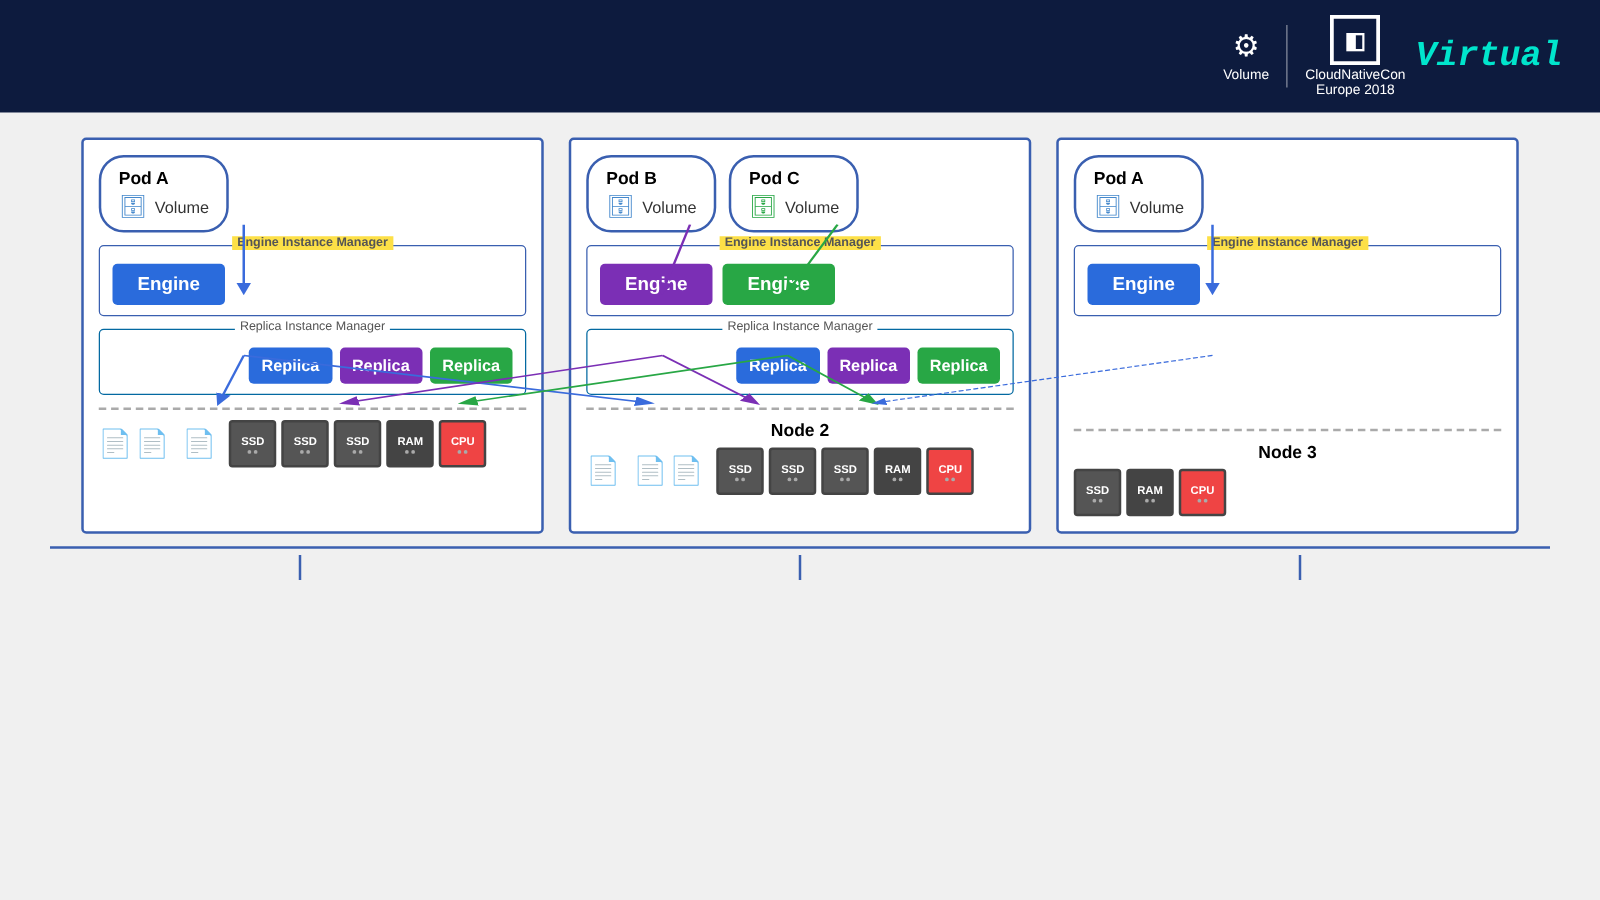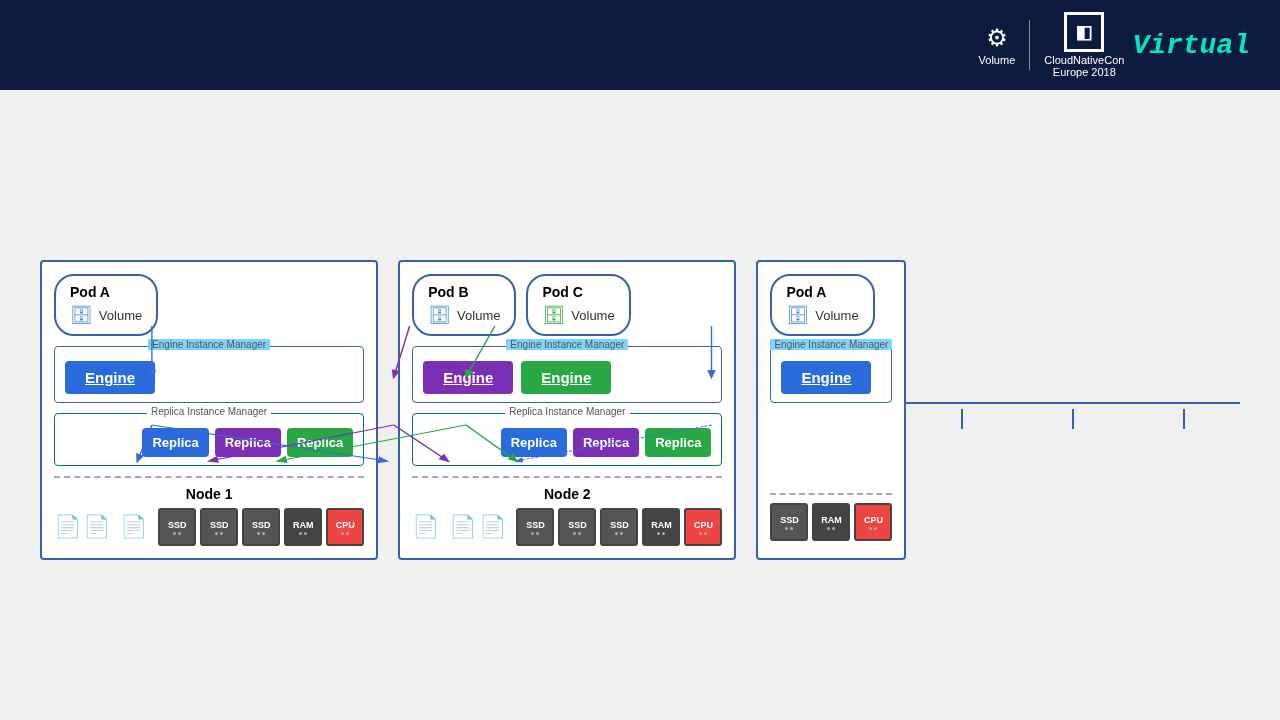--- a/index.html
+++ b/index.html
@@ -67,20 +67,21 @@
       font-style: italic;
       font-weight: bold;
       font-family: Liberation Mono, monospace;
     }
 
     
     .main {
       background: #f0f0f0;
       height: 630px;
       display: flex;
+      flex-direction: column;
       align-items: center;
       justify-content: flex-start;
       padding: 20px 40px 10px;
     }
 
     
     .nodes-container {
       display: flex;
       gap: 20px;
       width: 100%;
@@ -138,35 +139,35 @@
       margin-bottom: 10px;
       position: relative;
     }
     .eim-label {
       font-size: 10px;
       color: #555;
       position: absolute;
       top: -8px;
       left: 50%;
       transform: translateX(-50%);
-      background: #7dd3fc;
+      background: #fde047;
       padding: 0 4px;
       white-space: nowrap;
+      font-weight: bold;
     }
     .engine-btn {
       padding: 8px 20px;
       border-radius: 4px;
       color: #fff;
       font-size: 15px;
       font-weight: bold;
       border: none;
       cursor: pointer;
       display: inline-block;
       text-align: left;
-      text-decoration: underline;
     }
     .engine-blue { background: #2a6bdc; }
     .engine-purple { background: #7b2fb5; }
     .engine-green { background: #28a745; }
 
     
     .rim-box {
       border: 1px solid #0369a1;
       border-radius: 4px;
       padding: 8px 10px;
@@ -337,21 +338,20 @@
         <div class="rim-box">
           <span class="rim-label">Replica Instance Manager</span>
           <div class="replica-row" style="padding-top:6px;">
             <span class="replica-btn replica-blue">Replica</span>
             <span class="replica-btn replica-purple">Replica</span>
             <span class="replica-btn replica-green">Replica</span>
           </div>
         </div>
 
         <div class="node-bottom">
-          <div class="node-name">Node 1</div>
           <div style="display:flex; align-items:center; gap:4px;">
 
             <div class="file-icon-group">
               <span class="file-icon">📄</span>
               <span class="file-icon">📄</span>
             </div>
             <div class="file-icon-group">
               <span class="file-icon">📄</span>
             </div>
 
@@ -494,20 +494,21 @@
         <div class="eim-box" style="margin-top:10px;">
           <span class="eim-label">Engine Instance Manager</span>
           <div style="padding-top:6px;">
             <span class="engine-btn engine-blue">Engine</span>
           </div>
         </div>
 
         <div style="min-height: 80px;"></div>
 
         <div class="node-bottom">
+          <div class="node-name">Node 3</div>
           <div style="display:flex; align-items:center; gap:4px;">
             <div class="hw-icon ssd">
                 <span class="label">SSD</span>
                 <div class="dots">
                   <span></span>
                   <span></span>
                 </div>
               </div>
             <div class="hw-icon ram">
                 <span class="label">RAM</span>

